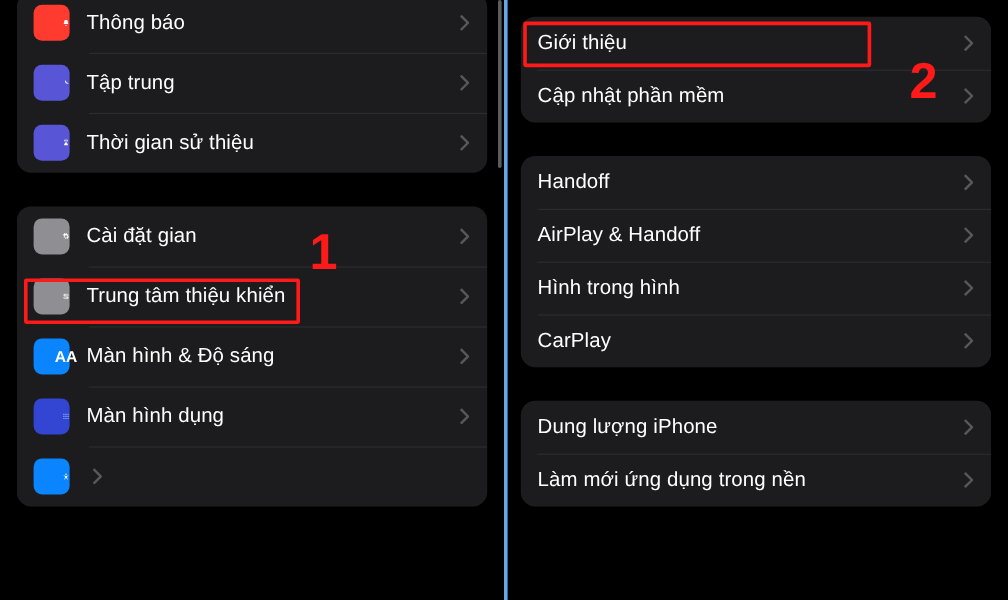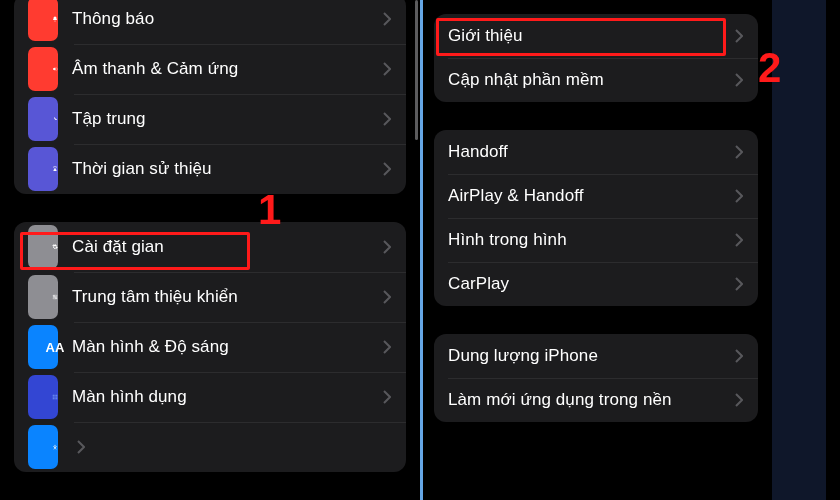--- a/index.html
+++ b/index.html
@@ -1,32 +1,32 @@
 <!DOCTYPE html>
 <html><head>
 <meta charset="utf-8">
 <style>
   * { box-sizing: border-box; margin: 0; padding: 0; }
   html, body { width: 840px; height: 500px; background: #000; font-family: -apple-system, "Helvetica Neue", Arial, sans-serif; overflow: hidden; }
-  .canvas { position: relative; width: 840px; height: 500px; background: #0f172a; }
+  .canvas { position: relative; width: 840px; height: 500px; background: #e5e5e5; }
   .pane { position: absolute; top: 0; bottom: 0; background: #000; }
   .pane-left  { left: 0;   width: 420px; }
-  .pane-right { left: 420px; width: 352px; }
+  .pane-right { left: 420px; width: 420px; }
   .divider { position: absolute; left: 420px; top: 0; width: 0; height: 500px; border-left: 3px solid #66a7e6; }
   .scrollbar { position:absolute; right:2px; top:0; width:3px; height:140px; background:#5c5c5e; border-radius:2px; }
 
   .group { background: #1c1c1e; border-radius: 12px; margin: 0 14px 28px 14px; overflow: hidden; }
   .pane-left .group:first-child { margin-top: -6px; }
   .pane-right .pad-top { height: 14px; }
   .row { display: flex; align-items: center; height: 50px; padding-left: 14px; position: relative; cursor: pointer; }
   .row.h44 { height: 44px; }
   .row + .row .sep { position:absolute; top:0; right:0; height:1px; background:#2c2c2e; }
   .pane-left .row + .row .sep { left: 60px; }
   .pane-right .row + .row .sep { left: 14px; }
-  .icon { width: 30px; height: 44px; border-radius: 7px; display:flex; align-items:center; justify-content:center; flex: 0 0 30px; margin-right: 14px; padding-left: 24px; }
+  .icon { width: 30px; height: 30px; border-radius: 7px; display:flex; align-items:center; justify-content:center; flex: 0 0 30px; margin-right: 14px; padding-left: 24px; }
   .icon svg { display:block; }
   .label { flex: 1 1 auto; color: #fff; font-size: 17px; letter-spacing: .1px; white-space: nowrap; }
   .chevron { flex: 0 0 auto; width: 18px; display:flex; align-items:center; justify-content:center; margin-right: 10px; }
   .chevron svg { stroke:#58585c; }
 
   .hlbox { position:absolute; border:3px solid #ff1a1a; border-radius:2px; pointer-events:none; }
   .numlabel { position:absolute; color:#ff1a1a; font-weight:700; font-size:42px; font-family:Arial, sans-serif; pointer-events:none; }
   .cut { position:absolute; top:0; bottom:0; width:14px; background:#000; }
 </style>
 </head>
@@ -36,34 +36,20 @@
 
   <div class="pane pane-left">
     <div class="group">
       <div class="row">
         <span class="icon" style="background:#ff3b30">
           <svg width="18" height="18" viewBox="0 0 24 24" fill="#fff">
               <path d="M12 2a6 6 0 0 0-6 6v4l-2 3v1h16v-1l-2-3V8a6 6 0 0 0-6-6zm0 20a3 3 0 0 0 3-3H9a3 3 0 0 0 3 3z"></path>
             </svg>
         </span>
         <span class="label">Thông báo</span>
-        <span class="chevron">
-            <svg width="8" height="14" viewBox="0 0 8 14" fill="none" stroke-width="2">
-              <path d="M1 1l6 6-6 6"></path>
-            </svg>
-          </span>
-      </div>
-      <div class="row">
-          <span class="sep"></span>
-        <span class="icon" style="background:#ff3b30">
-          <svg width="18" height="18" viewBox="0 0 24 24" fill="#fff">
-              <path d="M4 9v6h4l5 4V5L8 9H4zm12 3a4 4 0 0 0-2-3.5v7A4 4 0 0 0 16 12zm2-7v2a8 8 0 0 1 0 10v2a10 10 0 0 0 0-14z"></path>
-            </svg>
-        </span>
-        <span class="label">Âm thanh &amp; Cảm ứng</span>
         <span class="chevron">
             <svg width="8" height="14" viewBox="0 0 8 14" fill="none" stroke-width="2">
               <path d="M1 1l6 6-6 6"></path>
             </svg>
           </span>
       </div>
       <div class="row">
           <span class="sep"></span>
         <span class="icon" style="background:#5856d6">
           <svg width="18" height="18" viewBox="0 0 24 24" fill="#fff">

